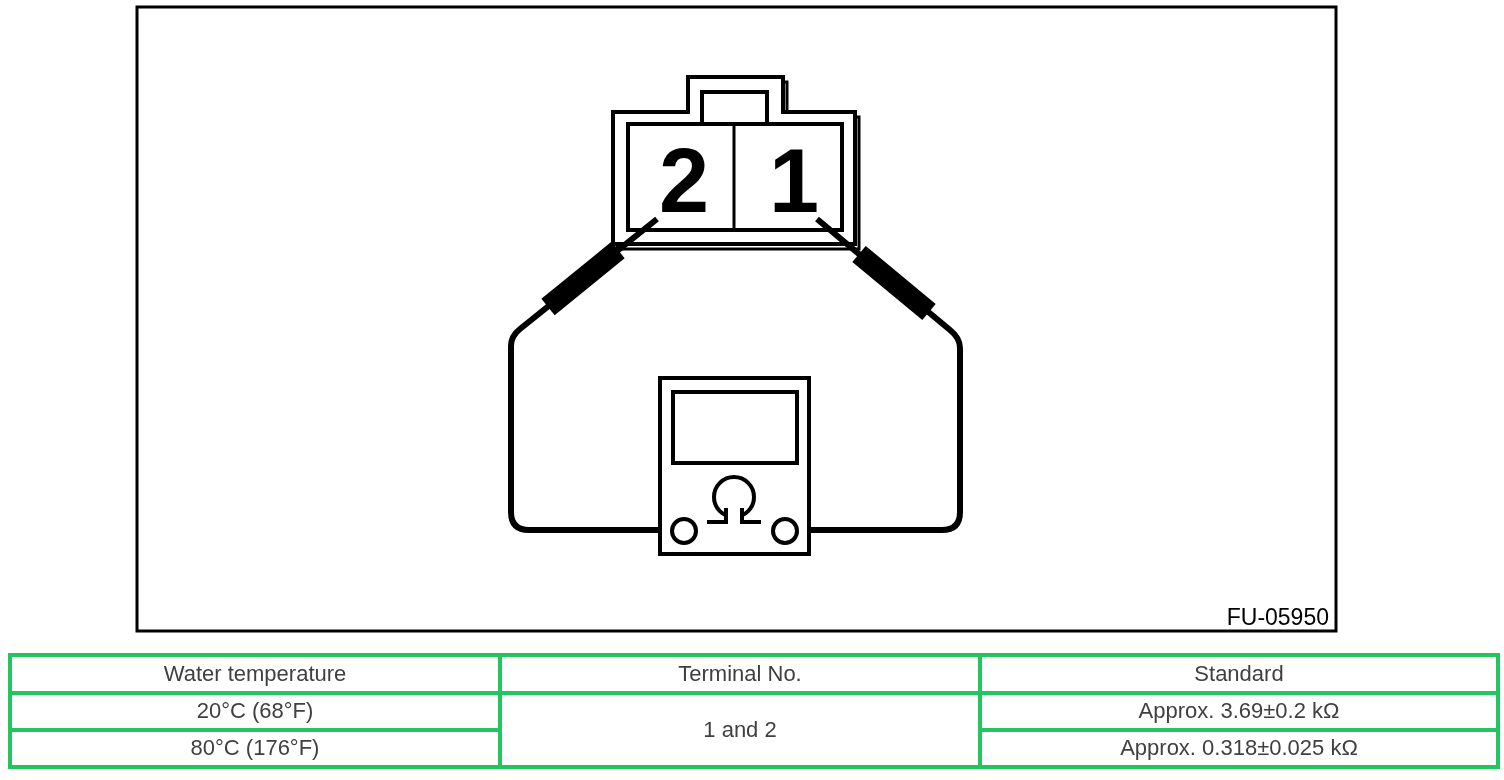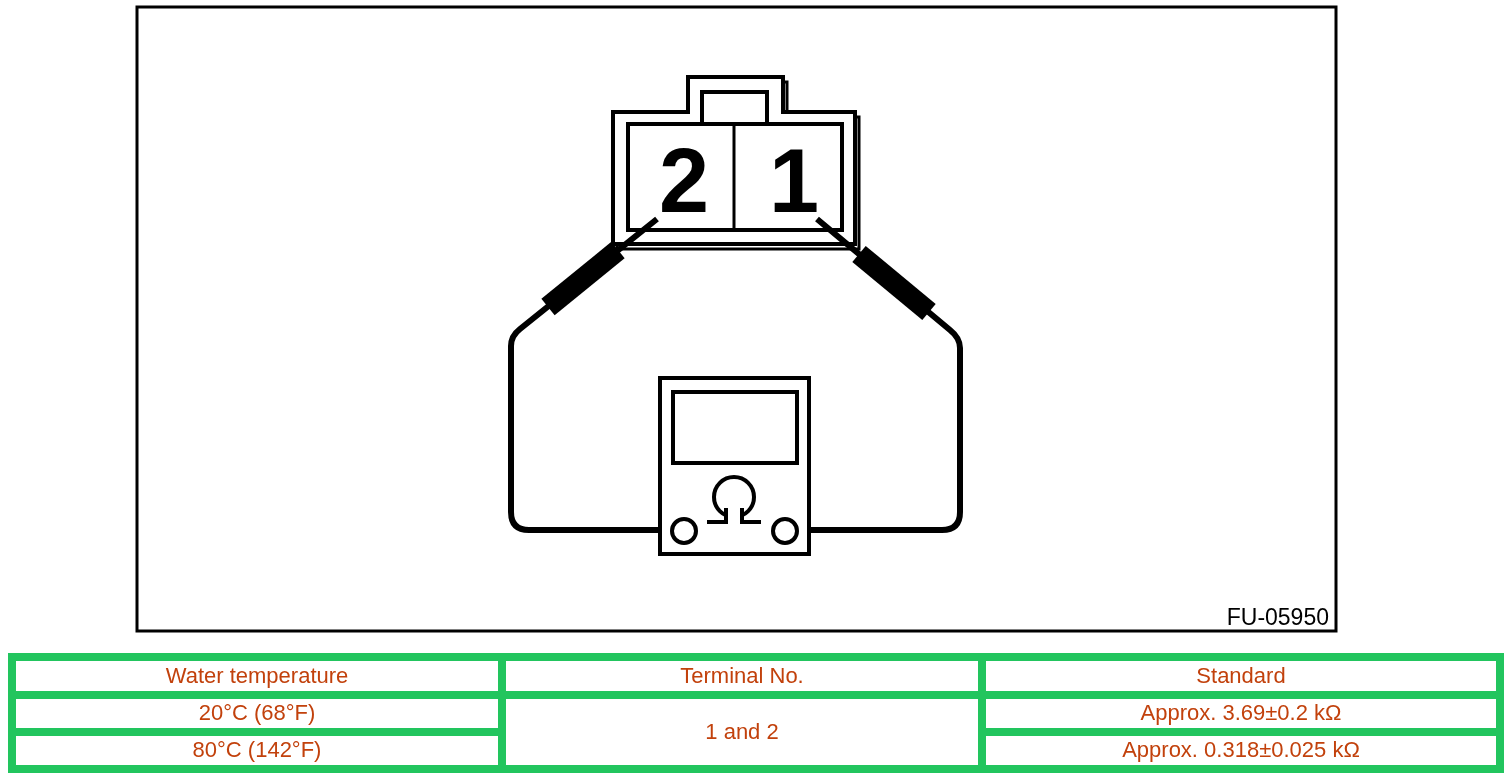--- a/index.html
+++ b/index.html
@@ -21,26 +21,26 @@
     left: 8px;
     top: 653px;
     width: 1488px;
     height: 112px;
     border-collapse: collapse;
     table-layout: fixed;
     background: #ffffff;
   }
   table.spec-table th,
   table.spec-table td {
-    border: 8px solid #22c55e;
+    border: 4px solid #22c55e;
     text-align: center;
     vertical-align: middle;
     font-size: 22px;
     font-weight: normal;
-    color: #c2410c;
+    color: #404040;
     padding: 0;
     line-height: 1.1;
   }
   table.spec-table tr.hdr { height: 38px; }
   table.spec-table tr.row { height: 37px; }
 </style>
 </head>
 <body>
 
 <div class="page">
@@ -98,19 +98,19 @@
       <th>Water temperature</th>
       <th>Terminal No.</th>
       <th>Standard</th>
     </tr>
     <tr class="row">
       <td>20°C (68°F)</td>
       <td rowspan="2">1 and 2</td>
       <td>Approx. 3.69±0.2 kΩ</td>
     </tr>
     <tr class="row">
-      <td>80°C (142°F)</td>
+      <td>80°C (176°F)</td>
       <td>Approx. 0.318±0.025 kΩ</td>
     </tr>
   </tbody>
     </table>
 
 </div>
 
 </body></html>

